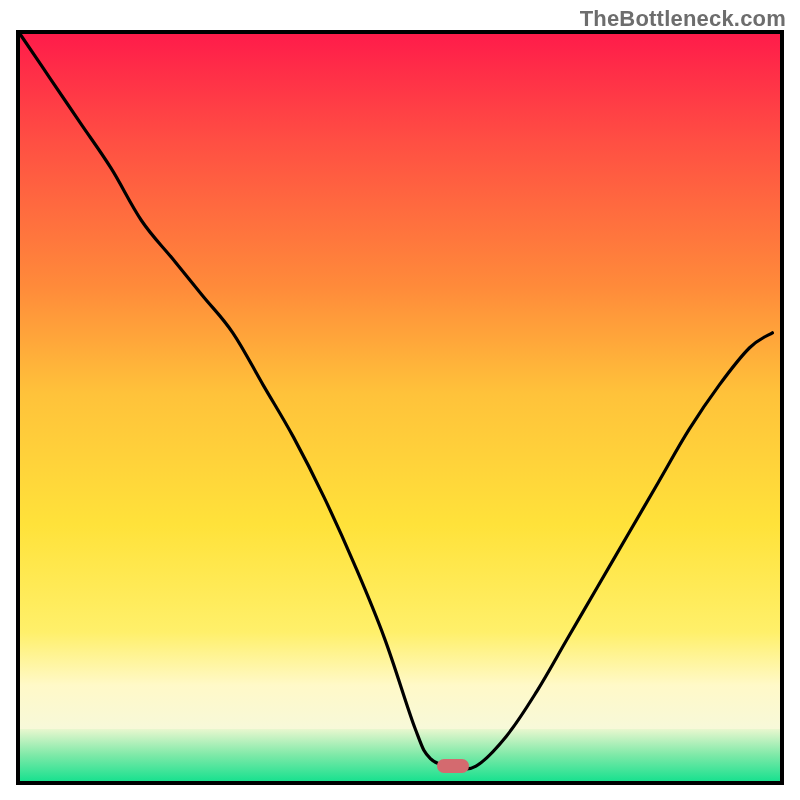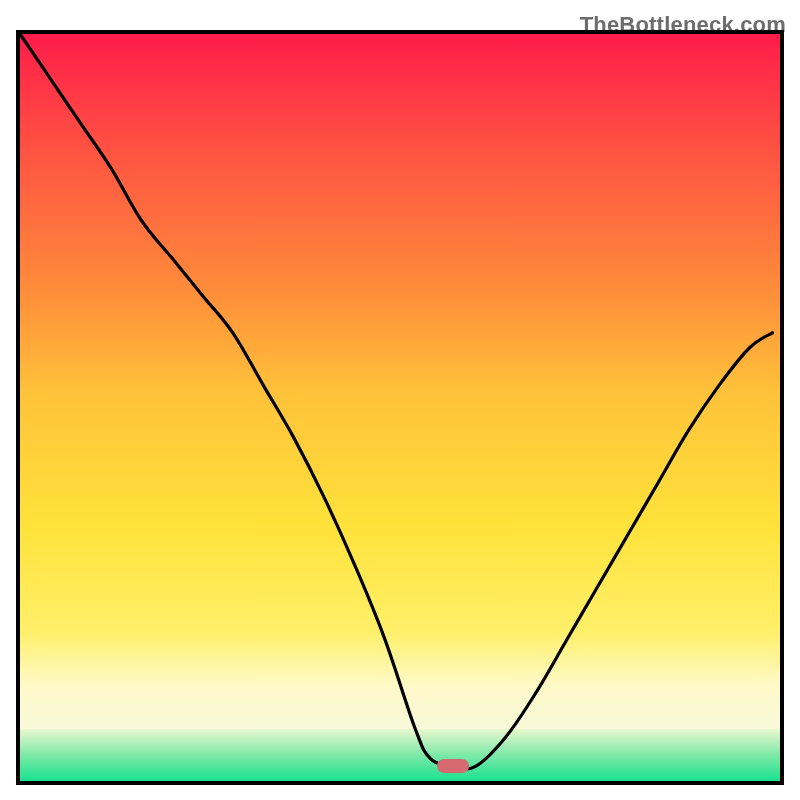--- a/index.html
+++ b/index.html
@@ -43,21 +43,21 @@
   .marker-pill {
     position: absolute;
     border-radius: 999px;
   }
 </style>
 </head>
 <body>
 
 <div class="chart-wrap">
 
-  <div class="watermark" style="right: 14px; top: 12px; font-size: 22px;">TheBottleneck.com</div>
+  <div class="watermark" style="right: 14px; top: 6px; font-size: 22px;">TheBottleneck.com</div>
 
   <div class="gradient-bg" style="left: 20px; top: 34px; width: 760px; height: 747px;">
       <div class="grad-layer" style="top: 0px; height: 597.6px; background: linear-gradient(rgb(255, 28, 74) 0%, rgb(255, 79, 67) 18%, rgb(255, 138, 58) 42%, rgb(255, 194, 58) 60%, rgb(255, 226, 58) 82%, rgb(255, 240, 106) 100%);"></div>
       <div class="grad-layer" style="top: 597.6px; height: 97.11px; background: linear-gradient(rgb(255, 240, 106) 0%, rgb(255, 249, 200) 55%, rgb(247, 249, 217) 100%);"></div>
       <div class="grad-layer" style="top: 694.71px; height: 26.145px; background: linear-gradient(rgb(233, 247, 207) 0%, rgb(126, 233, 168) 100%);"></div>
       <div class="grad-layer" style="top: 720.855px; bottom: 0px; height: 26.145px; background: linear-gradient(rgb(126, 233, 168) 0%, rgb(25, 225, 143) 100%);"></div>
     </div>
 
   <svg class="curve" width="760" height="747" viewBox="0 0 760 747" style="left: 20px; top: 34px;">
     <path fill="none" stroke-width="3.2" stroke-linecap="round" stroke-linejoin="round" d="M 0.00 0.00 C 5.47 8.07, 19.46 28.68, 30.40 44.82 C 41.34 60.96, 49.86 73.50, 60.80 89.64 C 71.74 105.78, 80.26 116.98, 91.20 134.46 C 102.14 151.94, 110.66 170.61, 121.60 186.75 C 132.54 202.89, 141.06 210.65, 152.00 224.10 C 162.94 237.55, 171.46 248.00, 182.40 261.45 C 193.34 274.90, 201.86 282.66, 212.80 298.80 C 223.74 314.94, 232.26 332.27, 243.20 351.09 C 254.14 369.91, 262.66 383.21, 273.60 403.38 C 284.54 423.55, 293.06 440.28, 304.00 463.14 C 314.94 486.00, 323.46 504.82, 334.40 530.37 C 345.34 555.92, 353.86 575.49, 364.80 605.07 C 375.74 634.65, 386.99 673.20, 395.20 694.71 C 403.41 716.22, 403.56 717.87, 410.40 724.59 C 417.24 731.31, 424.99 730.72, 433.20 732.06 C 441.41 733.40, 446.42 737.44, 456.00 732.06 C 465.58 726.68, 475.46 715.63, 486.40 702.18 C 497.34 688.73, 505.86 674.84, 516.80 657.36 C 527.74 639.88, 536.26 623.89, 547.20 605.07 C 558.14 586.25, 566.66 571.60, 577.60 552.78 C 588.54 533.96, 597.06 519.31, 608.00 500.49 C 618.94 481.67, 627.46 467.02, 638.40 448.20 C 649.34 429.38, 657.86 413.39, 668.80 395.91 C 679.74 378.43, 688.26 365.88, 699.20 351.09 C 710.14 336.30, 720.02 323.15, 729.60 313.74 C 739.18 304.33, 748.30 301.49, 752.40 298.80" stroke="#000000"></path>

